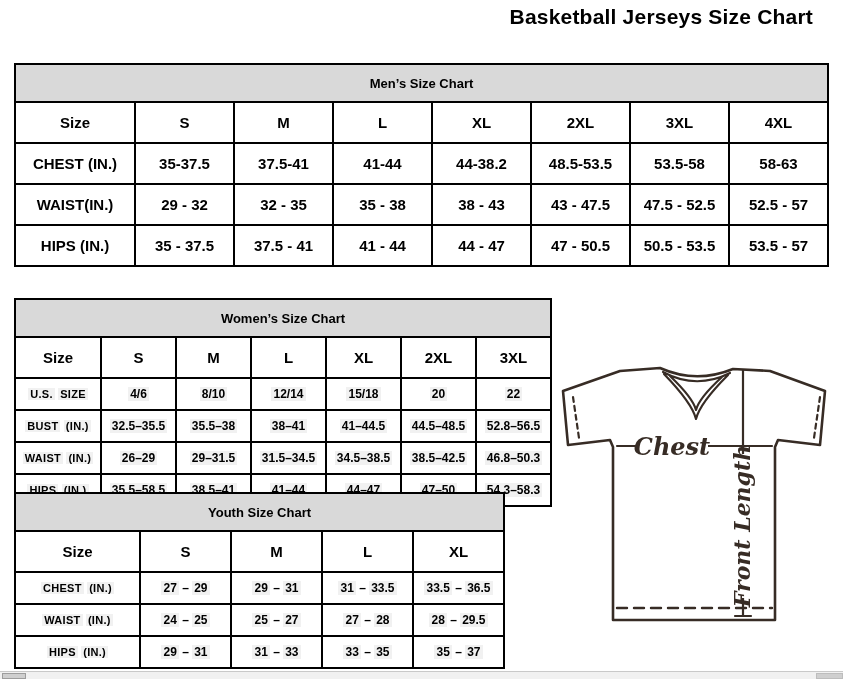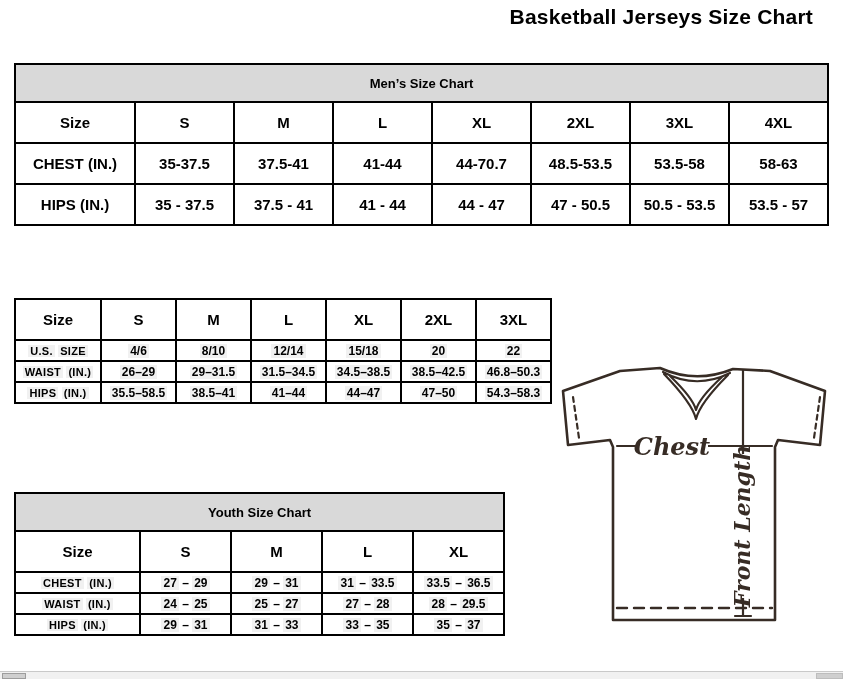--- a/index.html
+++ b/index.html
@@ -19,21 +19,21 @@
     font-size:21px;font-weight:bold;letter-spacing:0.2px;
   }
   table{border-collapse:collapse;table-layout:fixed;position:absolute;background:#fff;}
   td{
     border:2px solid var(--border);text-align:center;vertical-align:middle;
     font-weight:bold;padding:0;overflow:hidden;white-space:nowrap;
   }
   tr.band td{background:var(--header-bg);height:38px;font-size:13px;}
   tr.size-row td{height:41px;font-size:15px;}
   tr.men-row td{height:41px;font-size:15px;}
-  tr.compact td{height:21px;font-size:12px;}
+  tr.compact td{height:32px;font-size:12px;}
   tr.compact td.label{font-size:11px;letter-spacing:0.3px;}
   #mens-table{left:14px;top:63px;width:815px;}
   #womens-table{left:14px;top:298px;width:536px;}
   #youth-table{left:14px;top:492px;width:489px;}
   .hl{background:var(--hl);padding:0 2px;}
   #jersey{position:absolute;left:553px;top:358px;}
   .scrollbar{
     position:absolute;left:0;bottom:0;width:843px;height:8px;
     background:#f1f1f1;border-top:1px solid #c9c9c9;
   }
@@ -74,24 +74,34 @@
         <td>XL</td>
         <td>2XL</td>
         <td>3XL</td>
         <td>4XL</td>
       </tr>
       <tr class="men-row">
         <td class="label">CHEST (IN.)</td>
         <td>35-37.5</td>
         <td>37.5-41</td>
         <td>41-44</td>
-        <td>44-70.7</td>
+        <td>44-38.2</td>
         <td>48.5-53.5</td>
         <td>53.5-58</td>
         <td>58-63</td>
+      </tr>
+      <tr class="men-row">
+        <td class="label">WAIST(IN.)</td>
+        <td>29 - 32</td>
+        <td>32 - 35</td>
+        <td>35 - 38</td>
+        <td>38 - 43</td>
+        <td>43 - 47.5</td>
+        <td>47.5 - 52.5</td>
+        <td>52.5 - 57</td>
       </tr>
       <tr class="men-row">
         <td class="label">HIPS (IN.)</td>
         <td>35 - 37.5</td>
         <td>37.5 - 41</td>
         <td>41 - 44</td>
         <td>44 - 47</td>
         <td>47 - 50.5</td>
         <td>50.5 - 53.5</td>
         <td>53.5 - 57</td>
@@ -102,39 +112,51 @@
     <colgroup>
       <col style="width: 86px;">
       <col style="width: 75px;">
       <col style="width: 75px;">
       <col style="width: 75px;">
       <col style="width: 75px;">
       <col style="width: 75px;">
       <col style="width: 75px;">
     </colgroup>
     <tbody>
+      <tr class="band">
+        <td colspan="7">Women’s Size Chart</td>
+      </tr>
       <tr class="size-row">
         <td>Size</td>
         <td>S</td>
         <td>M</td>
         <td>L</td>
         <td>XL</td>
         <td>2XL</td>
         <td>3XL</td>
       </tr>
       <tr class="compact">
         <td class="label"><span class="hl">U.S.</span> <span class="hl">SIZE</span></td>
         <td><span class="hl">4/6</span></td>
         <td><span class="hl">8/10</span></td>
         <td><span class="hl">12/14</span></td>
         <td><span class="hl">15/18</span></td>
         <td><span class="hl">20</span></td>
         <td><span class="hl">22</span></td>
       </tr>
       <tr class="compact">
+        <td class="label"><span class="hl">BUST</span> <span class="hl">(IN.)</span></td>
+        <td><span class="hl">32.5–35.5</span></td>
+        <td><span class="hl">35.5–38</span></td>
+        <td><span class="hl">38–41</span></td>
+        <td><span class="hl">41–44.5</span></td>
+        <td><span class="hl">44.5–48.5</span></td>
+        <td><span class="hl">52.8–56.5</span></td>
+      </tr>
+      <tr class="compact">
         <td class="label"><span class="hl">WAIST</span> <span class="hl">(IN.)</span></td>
         <td><span class="hl">26–29</span></td>
         <td><span class="hl">29–31.5</span></td>
         <td><span class="hl">31.5–34.5</span></td>
         <td><span class="hl">34.5–38.5</span></td>
         <td><span class="hl">38.5–42.5</span></td>
         <td><span class="hl">46.8–50.3</span></td>
       </tr>
       <tr class="compact">
         <td class="label"><span class="hl">HIPS</span> <span class="hl">(IN.)</span></td>

